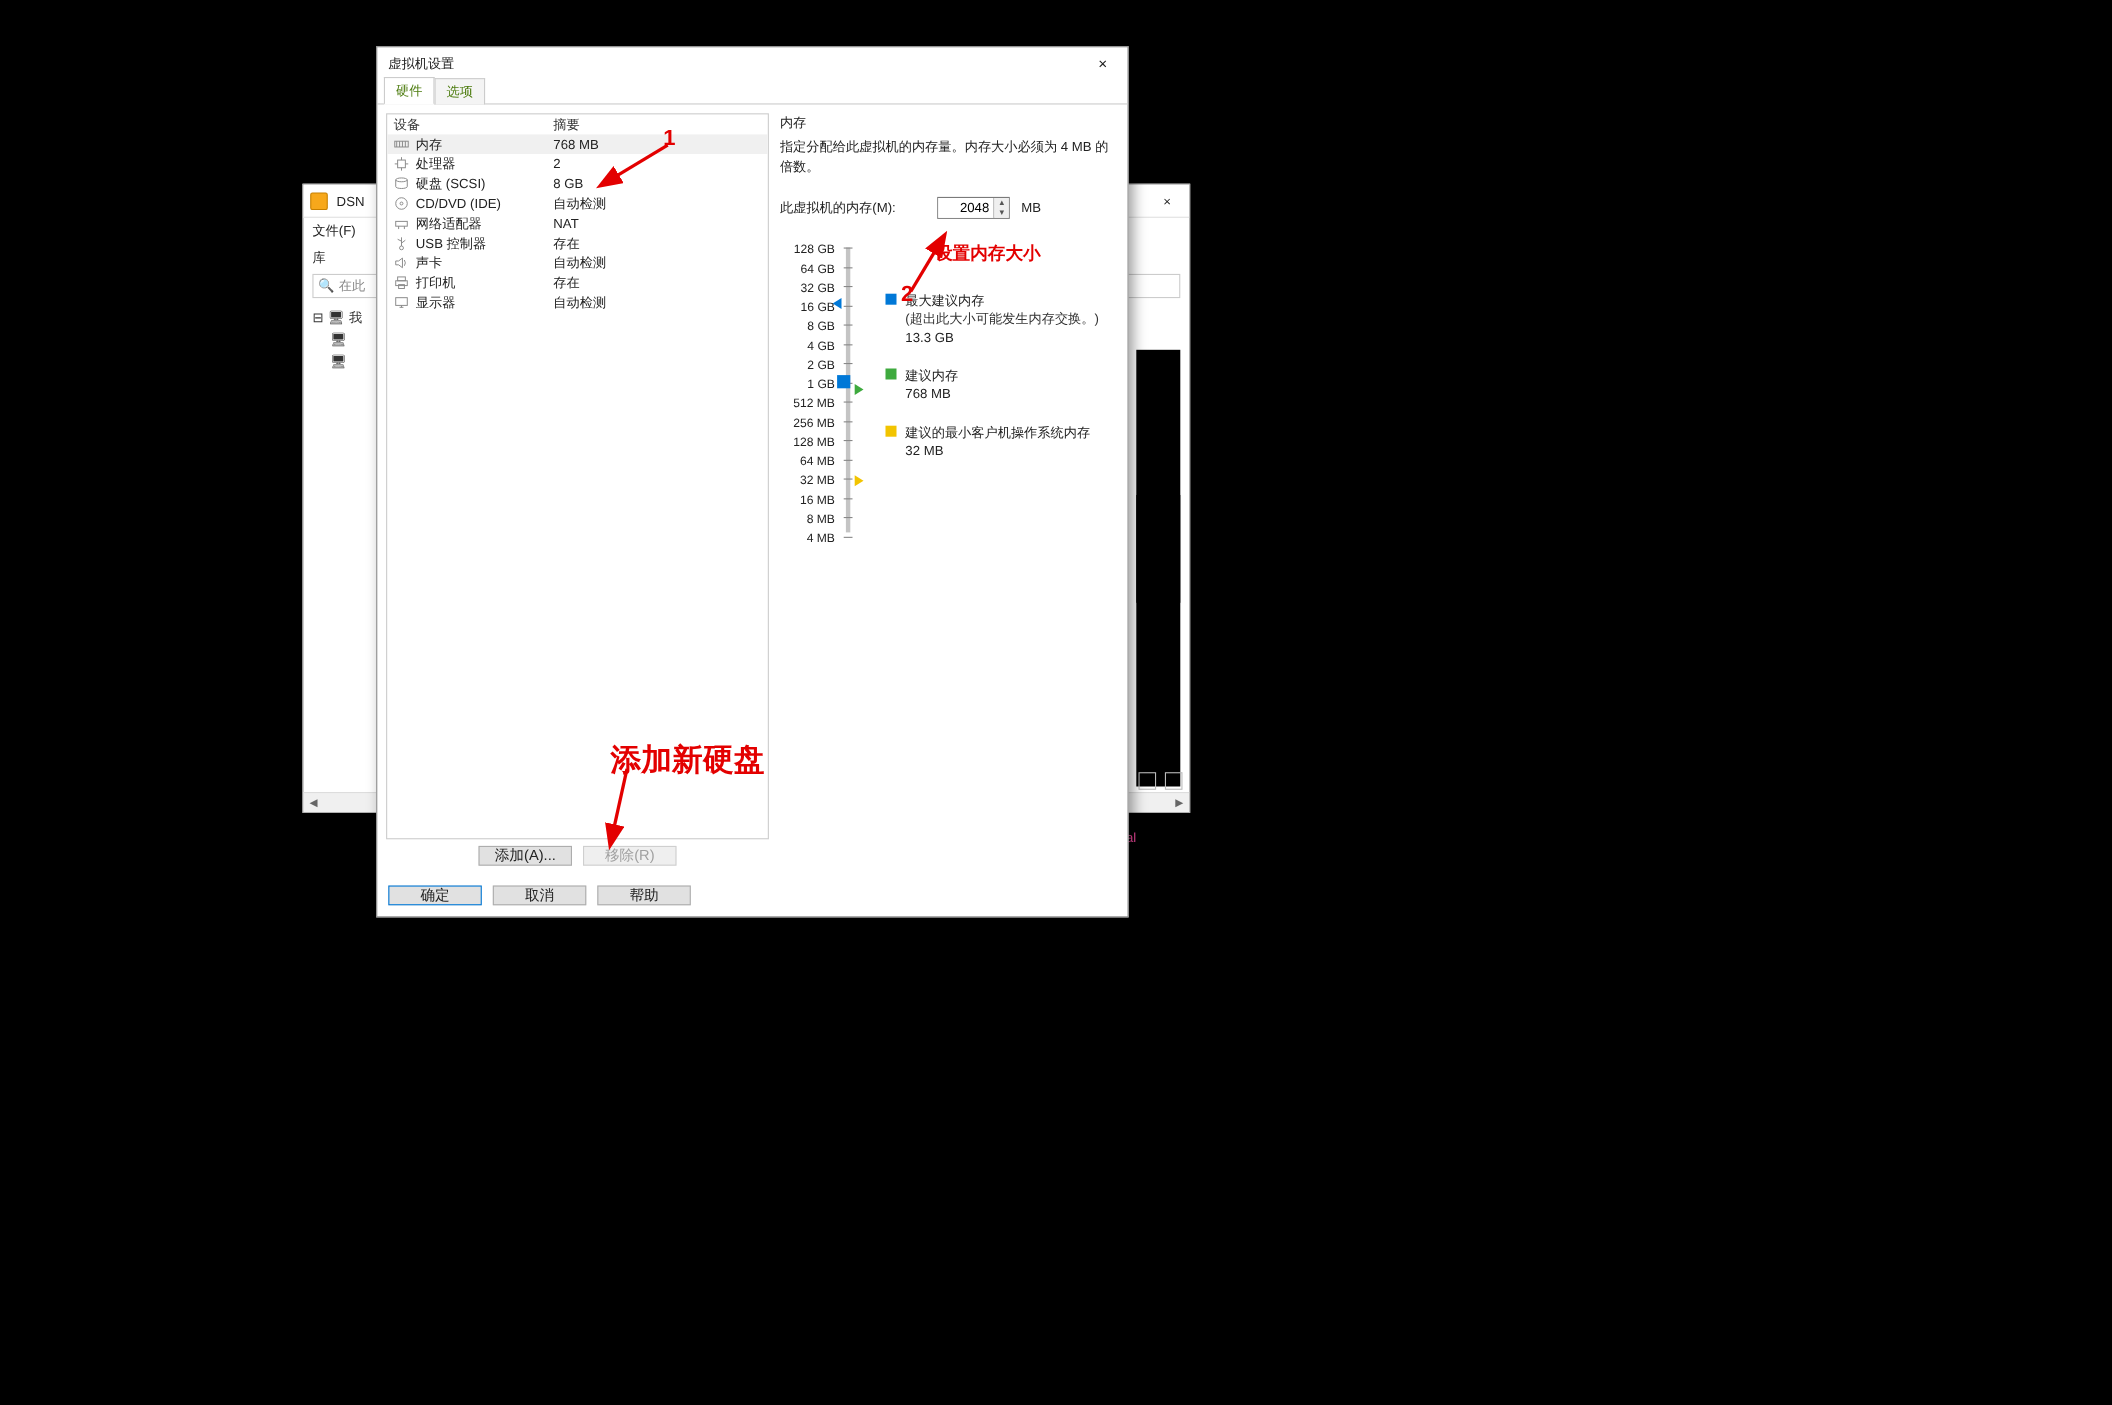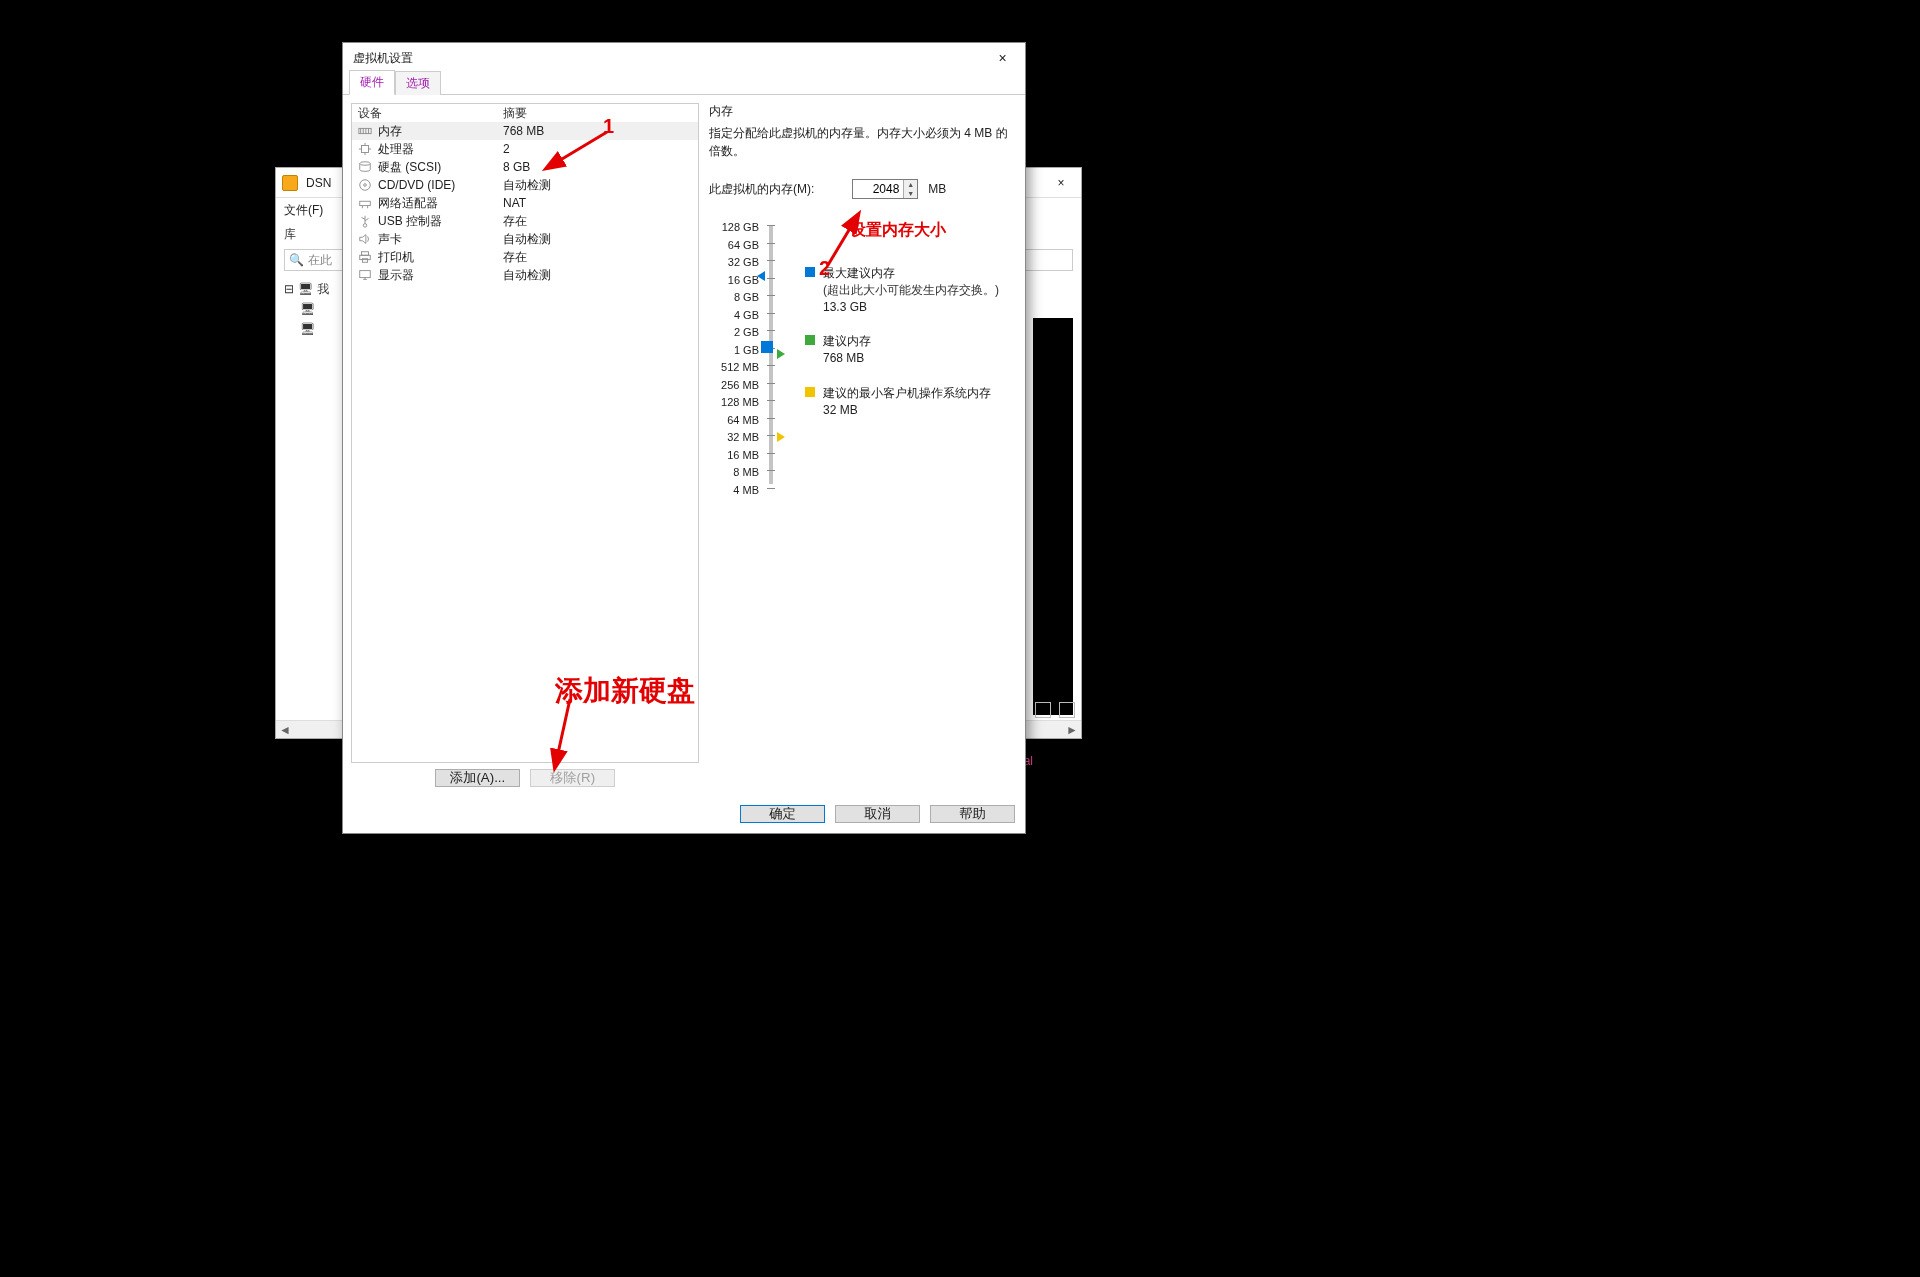--- a/index.html
+++ b/index.html
@@ -151,21 +151,21 @@
   padding-left:6px;
   border-bottom: 1px solid #ccc;
   height: 22px;
   align-items:flex-end;
 }
 .dlg-tab {
   padding: 3px 10px;
   border: 1px solid #ccc;
   border-bottom: none;
   background:#f4f4f4;
-  color:#a21caf;
+  color:#4d7c0f;
   position:relative;
   top:1px;
 }
 .dlg-tab.active {
   background:#fff;
   border-bottom:1px solid #fff;
 }
 .dlg-body {
   flex:1;
   display:flex;
@@ -330,21 +330,20 @@
   margin-bottom: 6px;
 }
 .legend-sq {
   width:10px; height:10px;
   margin-top:2px;
 }
 .legend-text { line-height:1.4; }
 .legend-text .sub { color:#333; }
 .dlg-footer {
   display:flex;
-  justify-content:flex-end;
   gap:10px;
   padding: 10px;
 }
 
 
 .anno {
   position:absolute;
   color:#e30000;
   font-weight:bold;
   font-family: "Microsoft YaHei", sans-serif;

